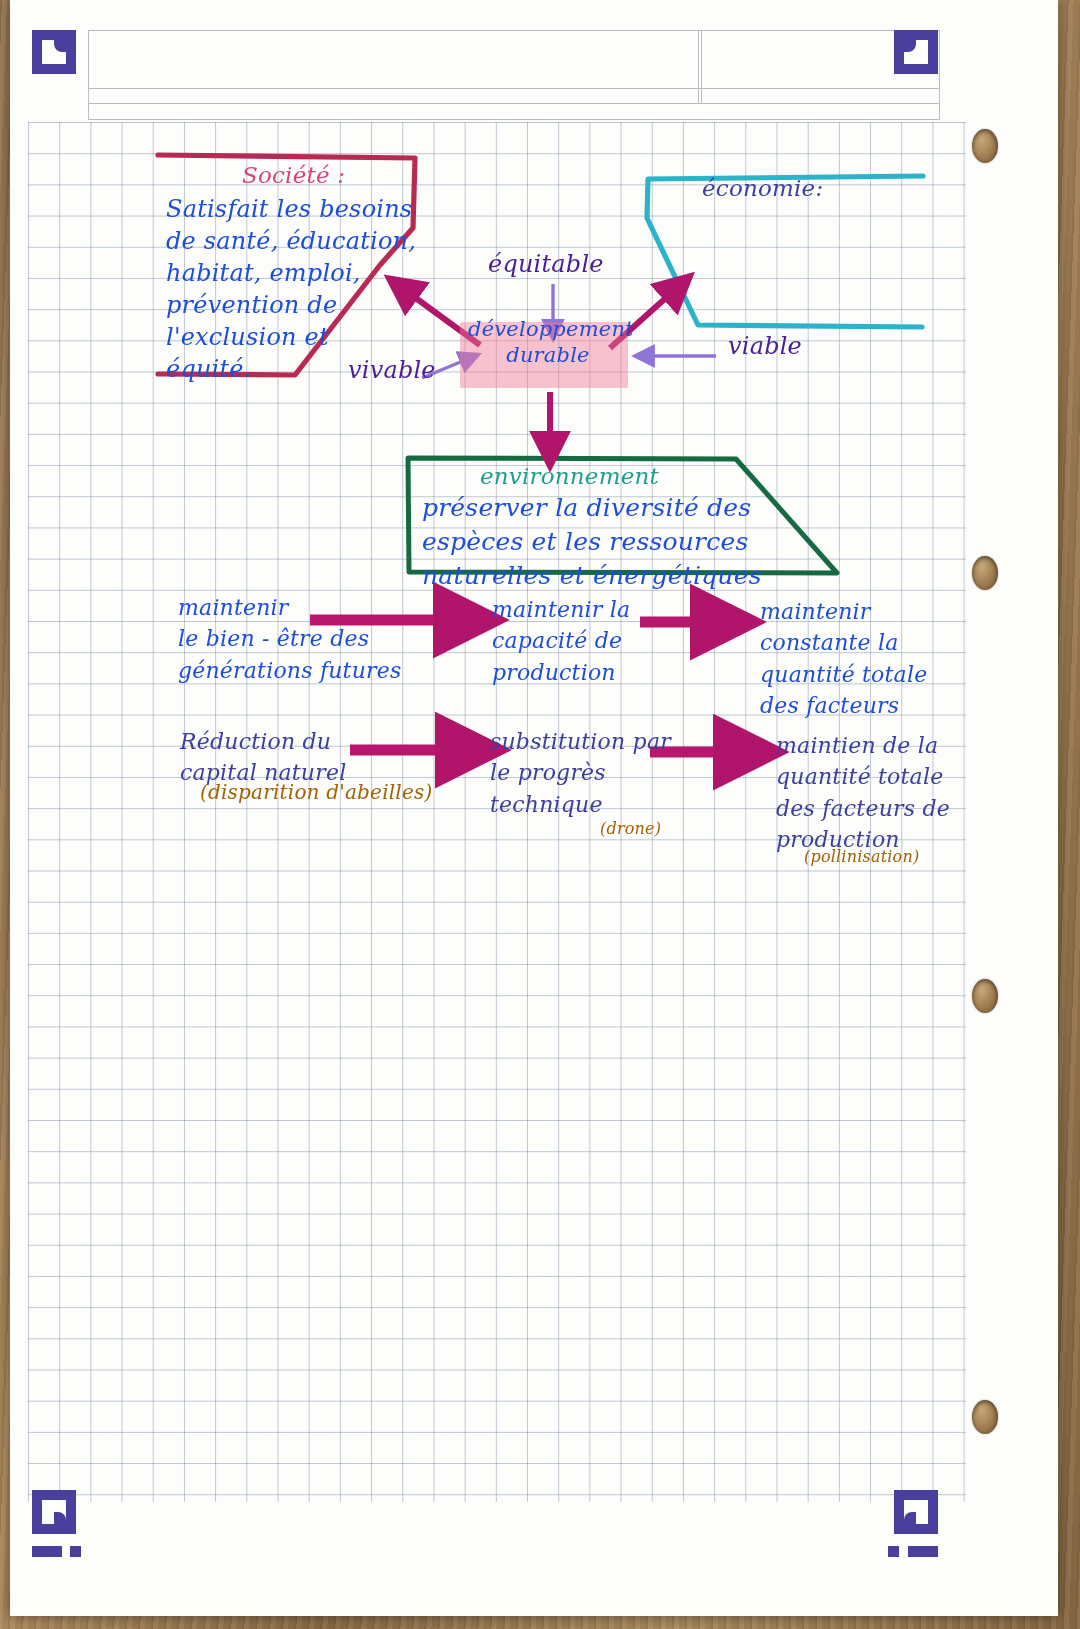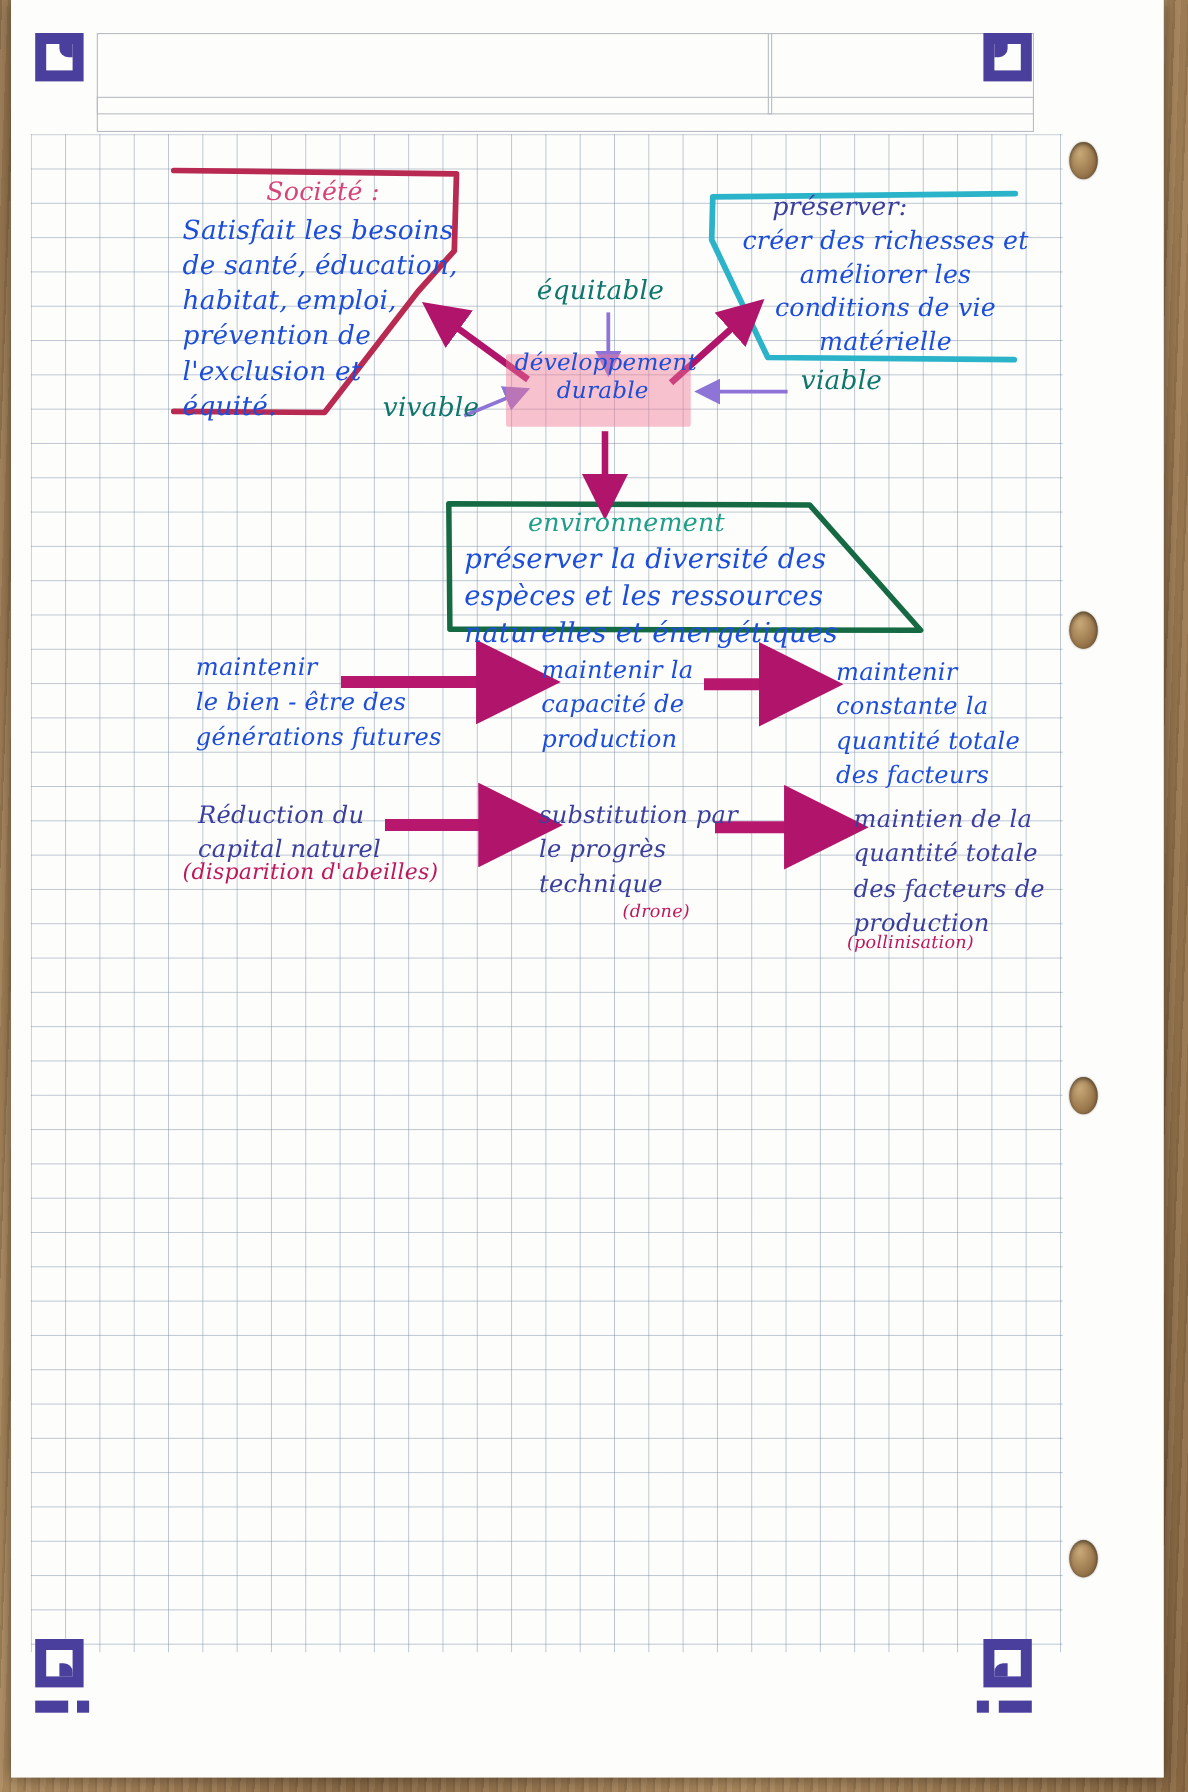--- a/index.html
+++ b/index.html
@@ -53,23 +53,23 @@
     position:absolute;
     font-family:"DejaVu Serif",serif;
     font-style:italic;
     white-space:pre;
     line-height:1.08;
     letter-spacing:.2px;
   }
   .pink{color:#d6447a;}
   .blue{color:#3a3f9e;}
   .black{color:#1d4ed8;}
-  .green{color:#be185d;}
+  .green{color:#a16207;margin-left:34px;}
   .teal{color:#1f7a57;}
-  .purple{color:#0f766e;}
+  .purple{color:#4c1d95;}
 
   
   svg.overlay{position:absolute;left:0;top:0;width:1048px;height:1616px;overflow:visible;pointer-events:none;}
 
   .hl-pink{
     position:absolute;background:rgba(240,120,150,.45);border-radius:2px;
   }
 </style>
 </head>
 <body>
@@ -148,25 +148,21 @@
 durable</div>
 
   <div class="hw pink" style="left:232px;top:163px;font-size:23px;">Société :</div>
   <div class="hw black" style="left:156px;top:194px;font-size:24px;line-height:1.33;">Satisfait les besoins
 de santé, éducation,
 habitat, emploi,
 prévention de
 l'exclusion et
 équité.</div>
 
-  <div class="hw blue" style="left:692px;top:176px;font-size:23px;">préserver:</div>
-  <div class="hw black" style="left:661px;top:204px;font-size:23px;line-height:1.33;text-align:center;width:268px;">créer des richesses et
-améliorer les
-conditions de vie
-matérielle</div>
+  <div class="hw blue" style="left:692px;top:176px;font-size:23px;">économie:</div>
 
   <div class="hw teal" style="left:470px;top:464px;font-size:23px;color:#1f9e8a;">environnement</div>
   <div class="hw black" style="left:412px;top:491px;font-size:25px;line-height:1.35;">préserver la diversité des
 espèces et les ressources
 naturelles et énergétiques</div>
 
   <div class="hw purple" style="left:478px;top:252px;font-size:24px;">équitable</div>
   <div class="hw purple" style="left:338px;top:358px;font-size:24px;">vivable</div>
   <div class="hw purple" style="left:718px;top:334px;font-size:24px;">viable</div>
 

